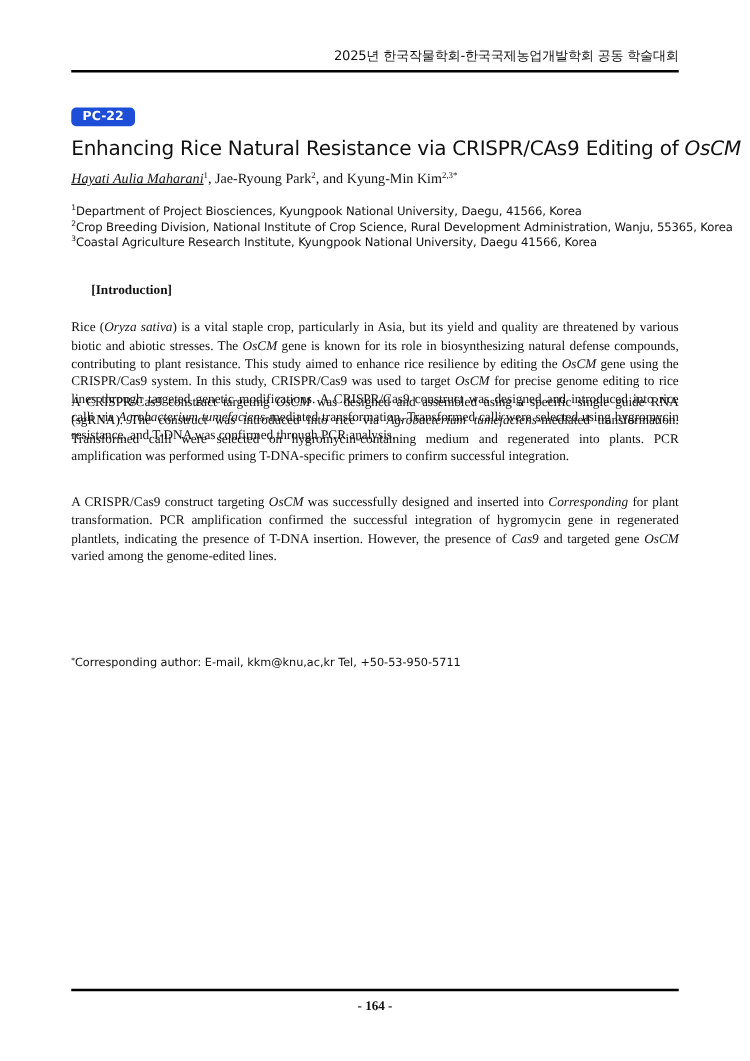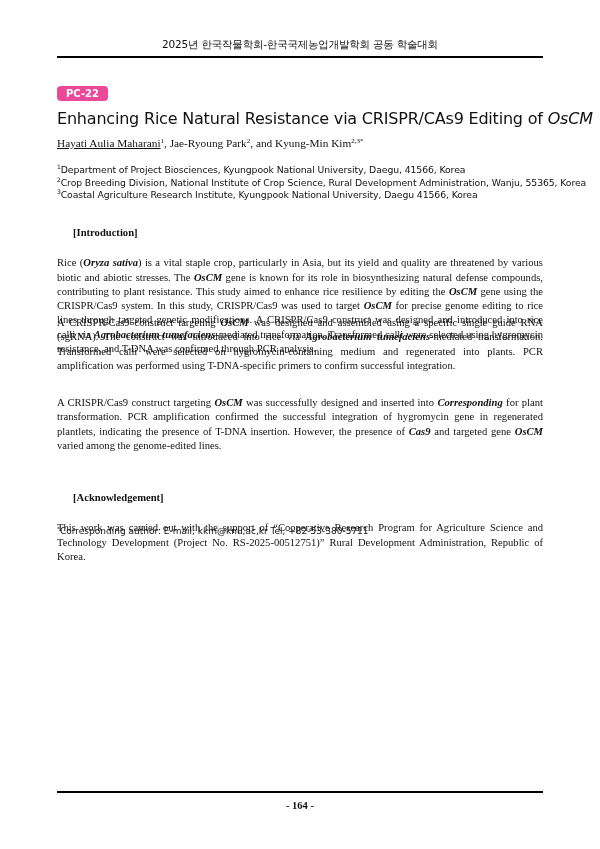--- a/index.html
+++ b/index.html
@@ -1,39 +1,39 @@
 <!DOCTYPE html>
 <html><head>
 <meta charset="utf-8">
 <style>
   html, body { margin: 0; padding: 0; background: #ffffff; }
   body { width: 600px; height: 849px; position: relative; overflow: hidden; color: #111; }
   .page { position: absolute; left: 0; top: 0; width: 600px; height: 849px; background: #fff; }
-  .running-head { position: absolute; left: 57px; width: 486px; top: 38px; text-align: center;
+  .running-head { position: absolute; left: 57px; width: 486px; top: 38px; text-align: right;
     font-family: "DejaVu Sans", sans-serif; font-size: 10.5px; color: #111; letter-spacing: -0.2px; }
   .head-rule { position: absolute; left: 57px; width: 486px; top: 56px; height: 0; border-top: 2px solid #000; }
-  .badge { position: absolute; left: 57px; top: 86px; width: 51px; height: 15px; background: #ec4899; color: #fff;
+  .badge { position: absolute; left: 57px; top: 86px; width: 51px; height: 15px; background: #1d4ed8; color: #fff;
     border-radius: 4px; font-family: "DejaVu Sans", sans-serif; font-size: 10px; font-weight: bold;
     text-align: center; line-height: 15px; }
   .title { position: absolute; left: 57px; top: 109px; width: 490px; font-family: "DejaVu Sans", sans-serif;
     font-size: 16px; color: #111; letter-spacing: -0.2px; white-space: nowrap; }
   .title i { font-style: italic; }
   .authors { position: absolute; left: 57px; top: 137px; width: 486px; font-family: "Liberation Serif", serif;
     font-size: 11.3px; color: #111; }
-  .authors .first { text-decoration: underline; }
+  .authors .first { text-decoration: underline; font-style: italic; }
   .authors sup { font-size: 7px; vertical-align: 4px; line-height: 0; }
   .affils { position: absolute; left: 57px; top: 164px; width: 490px; font-family: "DejaVu Sans", sans-serif;
     font-size: 9.3px; line-height: 12.5px; color: #111; letter-spacing: -0.1px; }
   .affils sup { font-size: 6px; vertical-align: 4px; line-height: 0; }
   .affils div { white-space: nowrap; }
   .section { position: absolute; left: 57px; width: 486px; font-family: "Liberation Serif", serif; font-size: 10.6px;
     line-height: 14.3px; color: #111; }
   .section h3 { margin: 16px; font-size: 10.6px; font-weight: bold; line-height: 14.3px; }
   .section p { margin: 0; text-align: justify; }
-  .section i { font-style: italic; font-weight: bold; }
+  .section i { font-style: italic; }
   .corr { position: absolute; left: 57px; top: 526px; font-family: "DejaVu Sans", sans-serif; font-size: 9px; color: #111; white-space: nowrap; }
   .corr sup { font-size: 6px; vertical-align: 3px; line-height: 0; }
   .foot-rule { position: absolute; left: 57px; width: 486px; top: 791px; height: 0; border-top: 2px solid #000; }
   .page-no { position: absolute; left: 57px; width: 486px; top: 800px; text-align: center;
     font-family: "Liberation Serif", serif; font-size: 10.5px; font-weight: bold; }
 </style>
 </head>
 <body>
 
 <div class="page">
@@ -60,22 +60,18 @@
   </div>
 
   <div class="section" style="top:316px">
     <p>A CRISPR/Cas9 construct targeting <i>OsCM</i> was designed and assembled using a specific single guide RNA (sgRNA). The construct was introduced into rice via <i>Agrobacterium tumefaciens</i>-mediated transformation. Transformed calli were selected on hygromycin-containing medium and regenerated into plants. PCR amplification was performed using T-DNA-specific primers to confirm successful integration.</p>
   </div>
 
   <div class="section" style="top:396px">
     <p>A CRISPR/Cas9 construct targeting <i>OsCM</i> was successfully designed and inserted into <i>Corresponding</i> for plant transformation. PCR amplification confirmed the successful integration of hygromycin gene in regenerated plantlets, indicating the presence of T-DNA insertion. However, the presence of <i>Cas9</i> and targeted gene <i>OsCM</i> varied among the genome-edited lines.</p>
   </div>
 
-  <div class="section" style="top:475px">
-    <h3>[Acknowledgement]</h3>
-    <p>This work was carried out with the support of “Cooperative Research Program for Agriculture Science and Technology Development (Project No. RS-2025-00512751)” Rural Development Administration, Republic of Korea.</p>
-  </div>
 
-  <div class="corr"><sup>*</sup><span>Corresponding author: E-mail, kkm@knu,ac,kr Tel, +82-53-380-5711</span></div>
+  <div class="corr"><sup>*</sup><span>Corresponding author: E-mail, kkm@knu,ac,kr Tel, +50-53-950-5711</span></div>
 
   <div class="foot-rule"></div>
   <div class="page-no">- 164 -</div>
 </div>
 
 </body></html>

